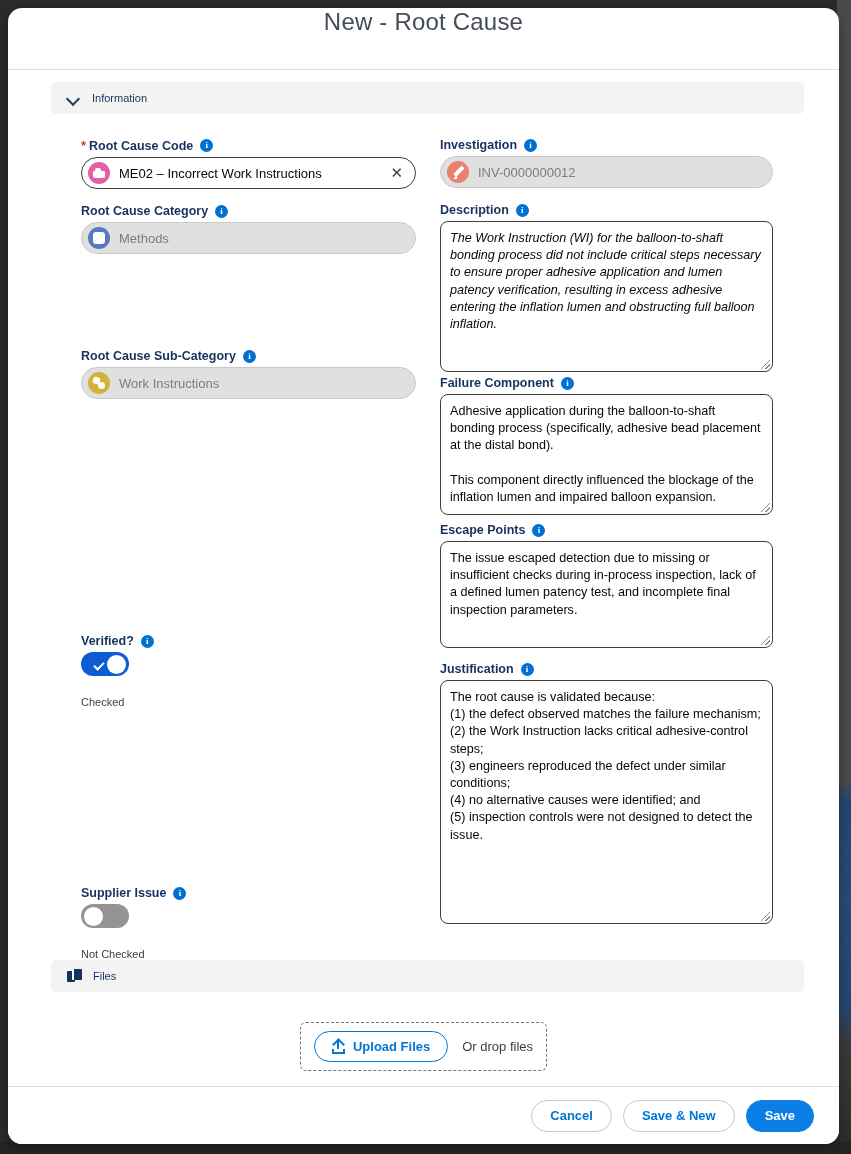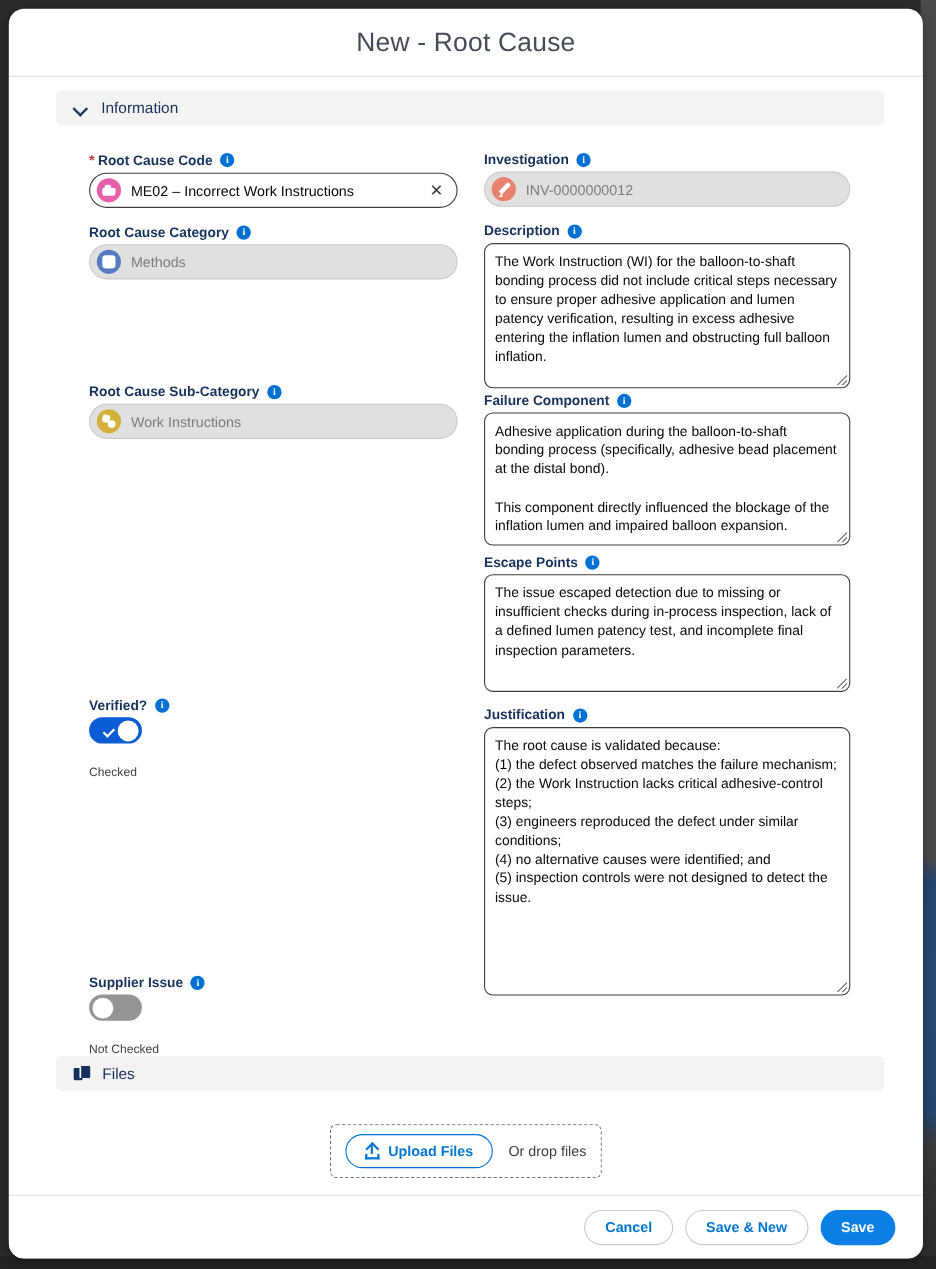--- a/index.html
+++ b/index.html
@@ -34,21 +34,21 @@
     border-radius: 14px;
     overflow: hidden;
     box-shadow: 0 2px 10px rgba(0,0,0,.35);
     display: flex; flex-direction: column;
   }
 
   
   .modal-header {
     height: 62px; flex: 0 0 62px;
     border-bottom: 1px solid #d8dde6;
-    display: flex; align-items: center; justify-content: center;
+    display: flex; align-items: flex-start; justify-content: center;
   }
   .modal-title {
     font-size: 24px; color: #444c56; font-weight: 400; letter-spacing: .2px;
   }
 
   
   .modal-body {
     flex: 1 1 auto;
     overflow: hidden;
     padding: 12px 0 0 0;
@@ -68,21 +68,21 @@
   .section-header .chev {
     width: 13px; height: 13px; position: relative; flex: 0 0 13px;
   }
   .section-header .chev::before {
     content:""; position:absolute; left:1px; top:2px;
     width:8px; height:8px;
     border-right:2px solid #1b3a5c; border-bottom:2px solid #1b3a5c;
     transform: rotate(45deg);
   }
   .section-header .sec-title {
-    font-size: 14px; color: #16325c; font-weight: 400;
+    font-size: 11px; color: #16325c; font-weight: 400;
   }
   .files-icon {
     width: 14px; height: 15px; position: relative; flex: 0 0 14px;
   }
   .files-icon::before {
     content:""; position:absolute; left:0; top:2px; width:8px; height:11px;
     background:#16325c; border-radius:1px;
   }
   .files-icon::after {
     content:""; position:absolute; left:5px; top:0; width:8px; height:11px;
@@ -378,21 +378,21 @@
             <span class="val">INV-0000000012</span>
           </div>
         </div>
 
         <div class="field" style="margin-top:15px;">
           <div class="flabel">
             <span>Description</span>
             <span class="info-i">i</span>
           </div>
           <div class="ta-wrap">
-            <div class="ta" style="height:132px;">The Work Instruction (WI) for the balloon-to-shaft bonding process did not include critical steps necessary to ensure proper adhesive application and lumen patency verification, resulting in excess adhesive entering the inflation lumen and obstructing full balloon inflation.</div>
+            <div class="ta" style="height:151px;font-style:italic;">The Work Instruction (WI) for the balloon-to-shaft bonding process did not include critical steps necessary to ensure proper adhesive application and lumen patency verification, resulting in excess adhesive entering the inflation lumen and obstructing full balloon inflation.</div>
           </div>
         </div>
 
         <div class="field" style="margin-top:4px;">
           <div class="flabel">
             <span>Failure Component</span>
             <span class="info-i">i</span>
           </div>
           <div class="ta-wrap">
             <div class="ta" style="height:121px;">Adhesive application during the balloon-to-shaft bonding process (specifically, adhesive bead placement at the distal bond).

